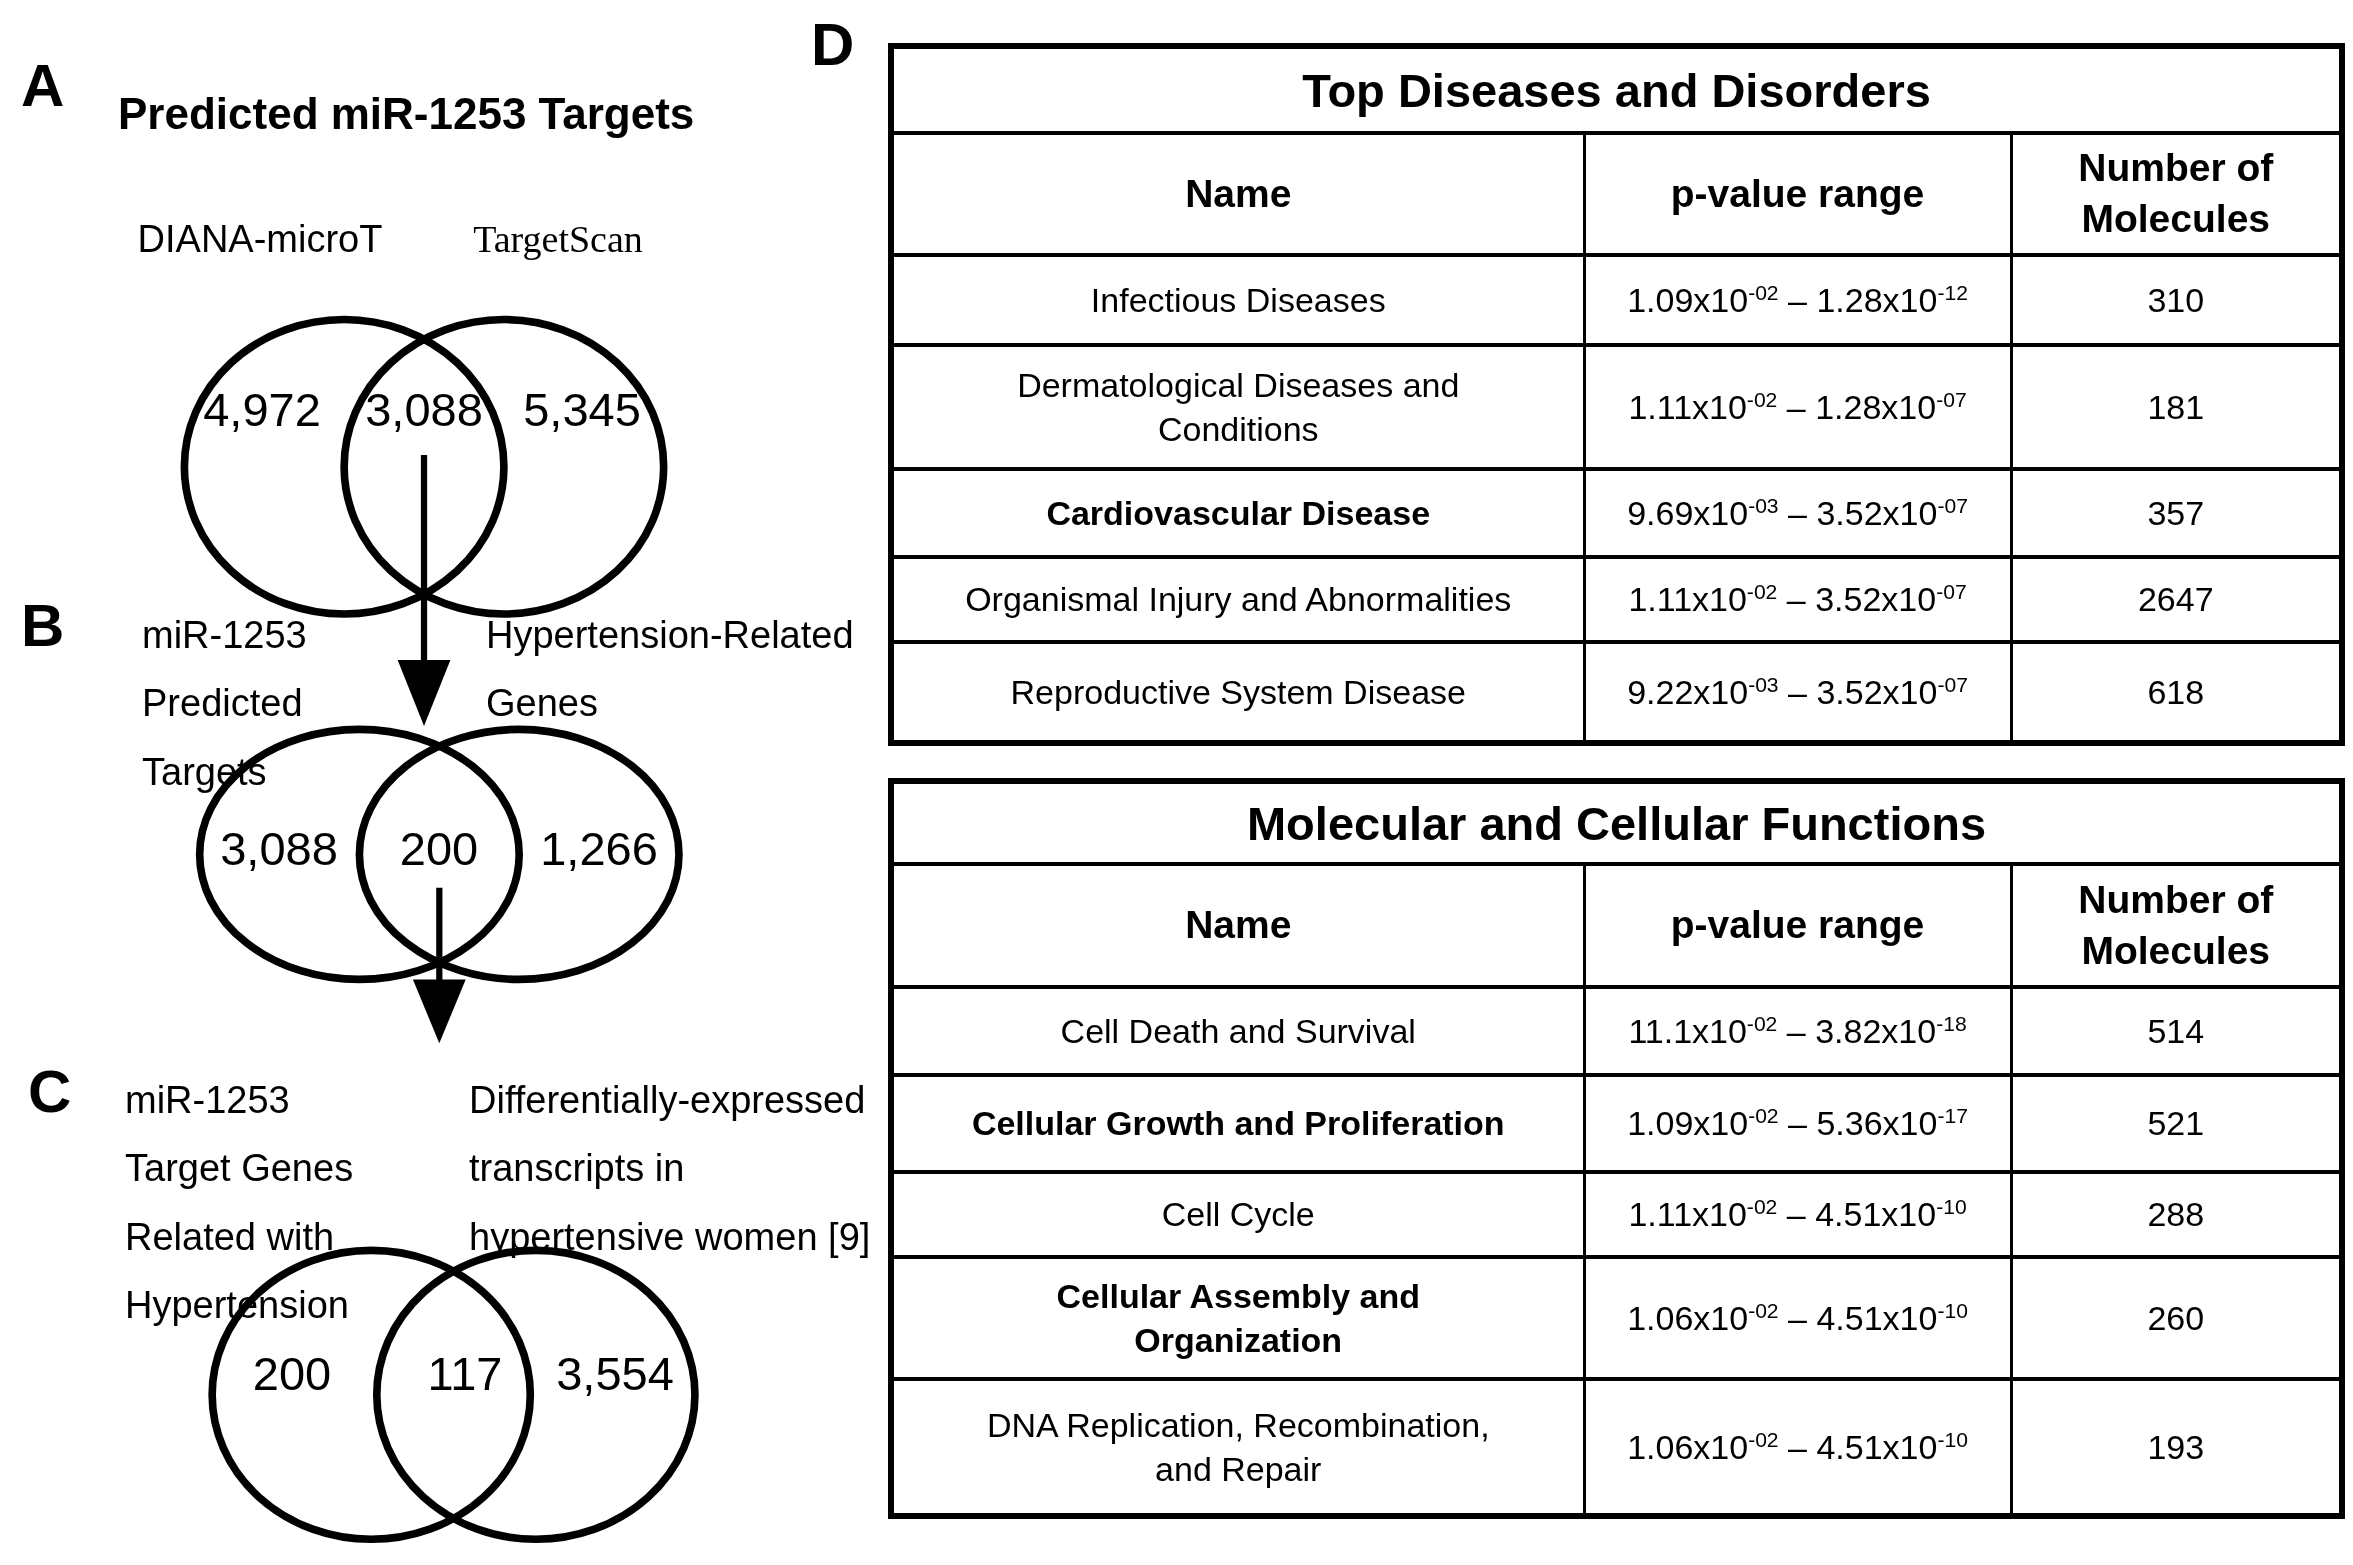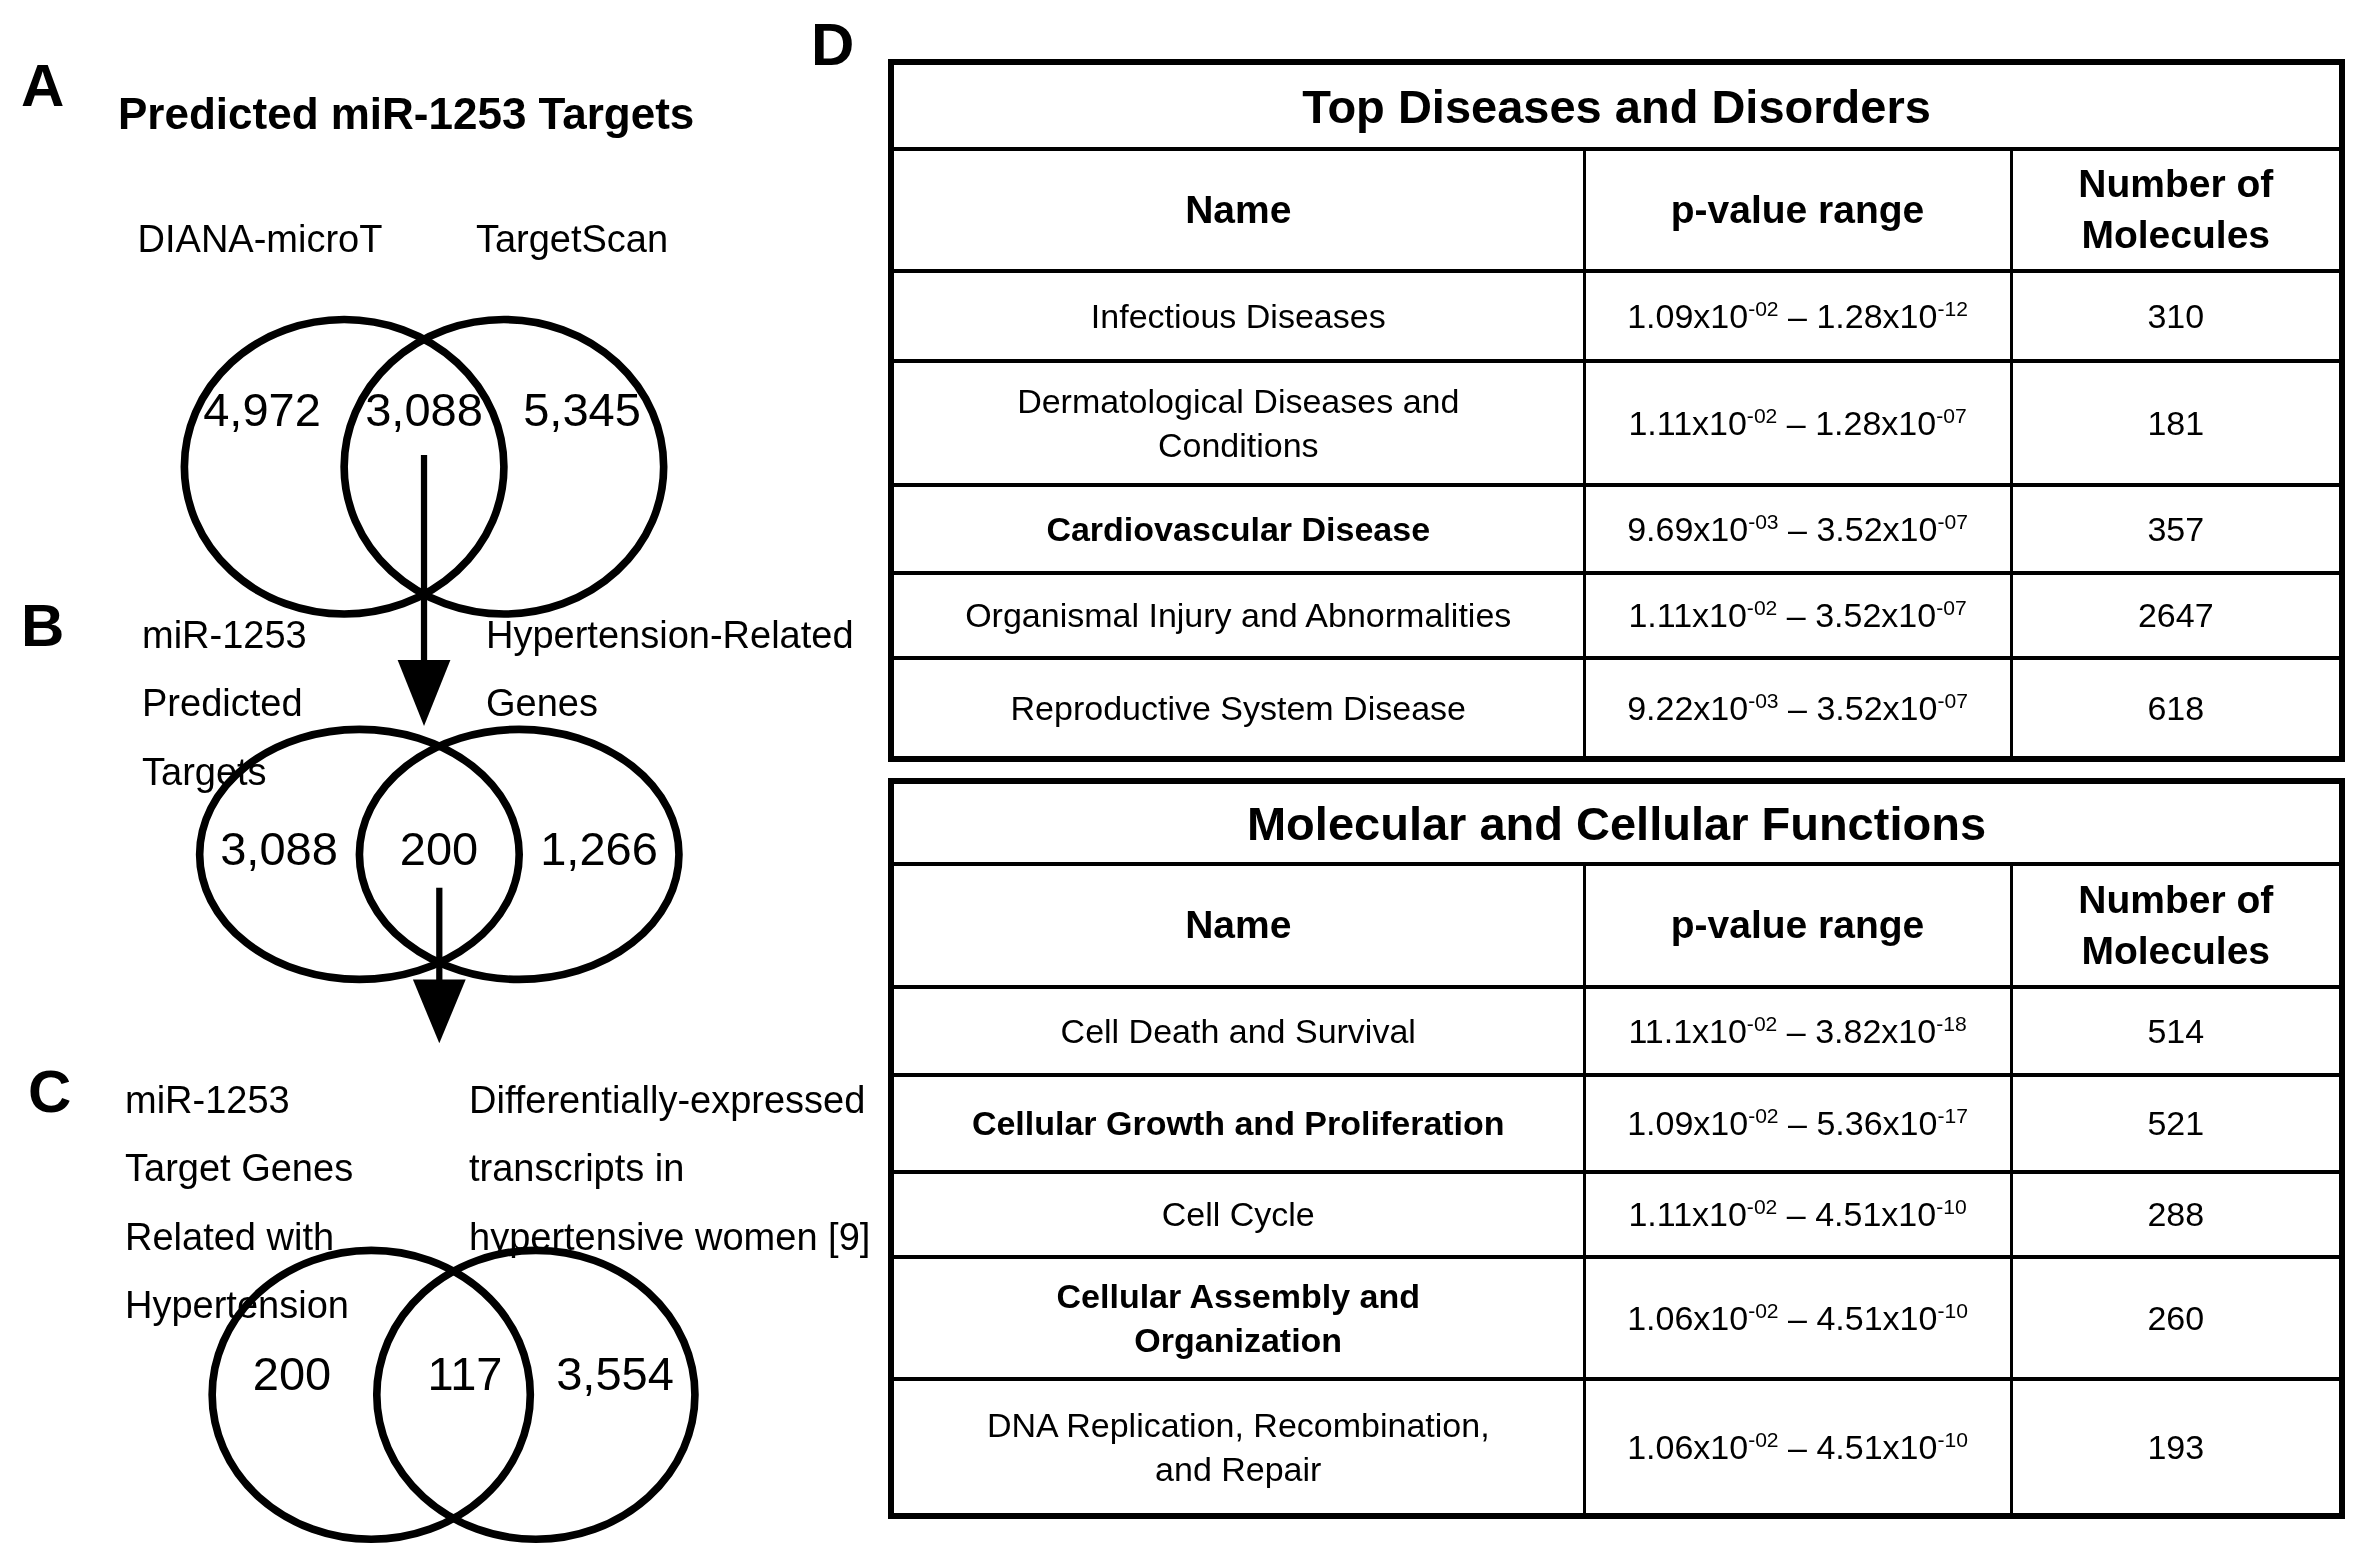--- a/index.html
+++ b/index.html
@@ -107,21 +107,21 @@
 
     <ellipse cx="534" cy="2008" rx="229" ry="208" stroke-width="11"></ellipse>
     <ellipse cx="771" cy="2008" rx="229" ry="208" stroke-width="11"></ellipse>
   </svg>
 
   <div class="panel-letter" style="left:21px; top:56px;">A</div>
 
   <div class="venn-title" style="left:118px; top:89px; width:618px;">Predicted miR-1253 Targets</div>
 
   <div class="venn-label centered" style="left:135px; top:217px; width:250px; line-height:1.2;">DIANA-microT</div>
-  <div class="venn-label centered" style="left:447px; top:217px; width:250px; line-height:1.2;">TargetScan</div>
+  <div class="venn-label centered" style="left:433px; top:217px; width:250px; line-height:1.2;font-family:Liberation Serif, serif;">TargetScan</div>
 
   <div class="venn-number" style="left:151px; top:382px;">4,972</div>
   <div class="venn-number" style="left:313px; top:382px;">3,088</div>
   <div class="venn-number" style="left:471px; top:382px;">5,345</div>
 
   <div class="panel-letter" style="left:21px; top:596px;">B</div>
 
   <div class="venn-label" style="left:142px; top:601px; width:320px;">miR-1253
 Predicted
 Targets</div>
@@ -141,21 +141,21 @@
   <div class="venn-label" style="left:469px; top:1066px; width:431px;">Differentially-expressed
 transcripts in
 hypertensive women [9]</div>
 
   <div class="venn-number" style="left:181px; top:1346px;">200</div>
   <div class="venn-number" style="left:354px; top:1346px;">117</div>
   <div class="venn-number" style="left:504px; top:1346px;">3,554</div>
 
   <div class="panel-letter" style="left:811px; top:15.3px;">D</div>
 
-  <table class="data-table" style="top:59px;border-radius:27px;">
+  <table class="data-table" style="top:43px;border-radius:27px;">
     <colgroup>
       <col style="width:693px;">
       <col style="width:427px;">
       <col style="width:331px;">
     </colgroup>
     <tbody>
       <tr style="height:87px;">
         <td class="tbl-title" colspan="3">Top Diseases and Disorders</td>
       </tr>
       <tr style="height:122px;">

